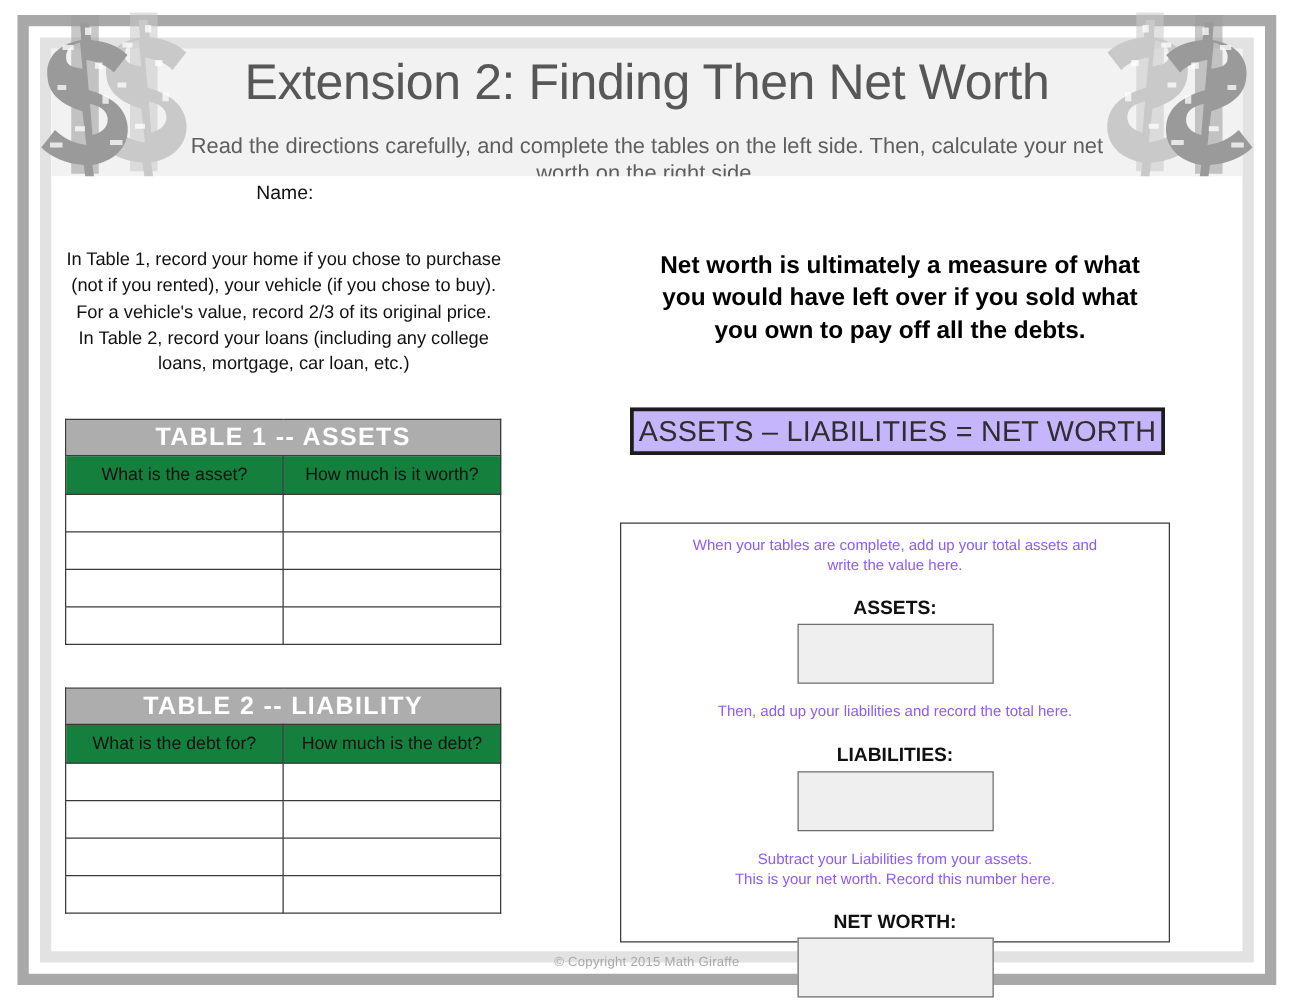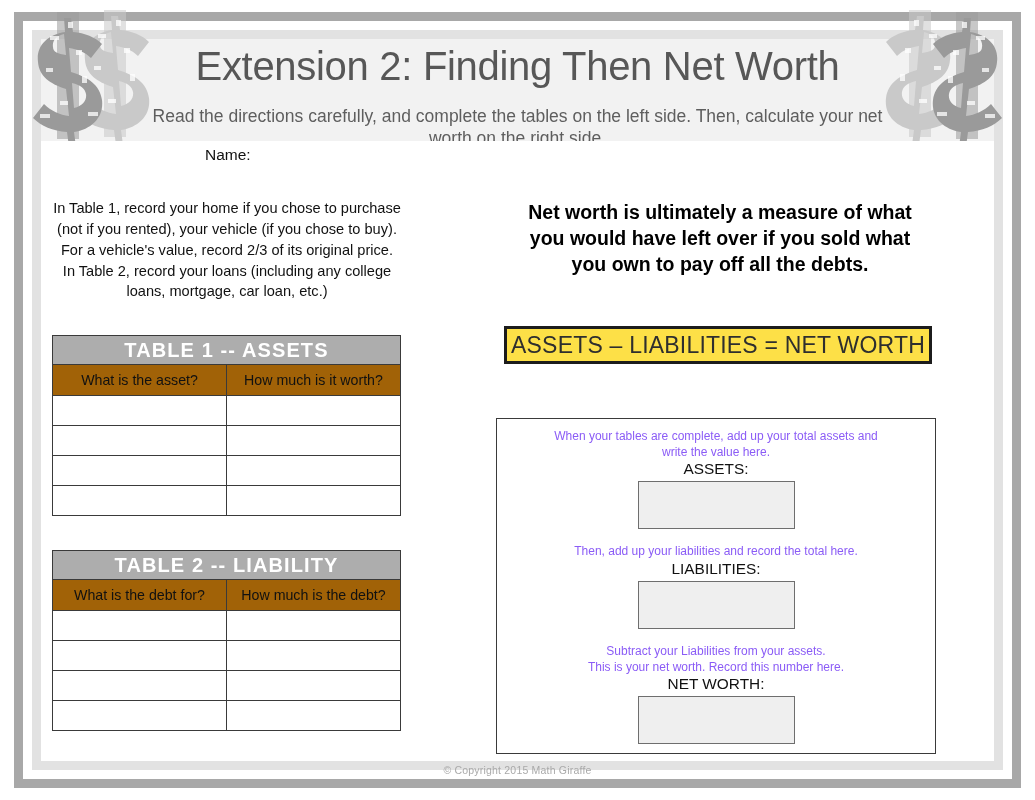--- a/index.html
+++ b/index.html
@@ -137,21 +137,21 @@
     height: 28px;
     line-height: 28px;
   }
   .col-head {
     text-align: center;
     font-size: 14.2px;
     height: 30px;
     line-height: 30px;
     color: #111;
     font-weight: 400;
-    background: #a16207;
+    background: #15803d;
   }
   .blank-row td {
     height: 29px;
     background: #ffffff;
   }
   .wtable col.c1 { width: 174px; }
   .wtable col.c2 { width: 174px; }
 
   
   .netdef {
@@ -167,21 +167,21 @@
   }
 
   .formula-box {
     position: absolute;
     left: 504px;
     top: 326px;
     width: 428px;
     height: 38px;
     box-sizing: border-box;
     border: 3px solid #1c1c1c;
-    background: #fde047;
+    background: #c4b5fd;
     text-align: center;
     line-height: 33px;
     font-size: 23px;
     letter-spacing: 0.2px;
     color: #2e2e2e;
   }
 
   .calc-box {
     position: absolute;
     left: 496px;
@@ -196,21 +196,22 @@
   }
   .calc-text {
     font-size: 12px;
     line-height: 1.35;
     color: #8b5cf6;
     padding: 0 14px;
   }
   .calc-label {
     font-size: 15.4px;
     color: #111;
-    margin-top: 0;
+    margin-top: 18px;
+    font-weight: bold;
   }
   .answer-field {
     width: 157px;
     height: 48px;
     margin: 3px auto 0 auto;
     background: #efefef;
     border: 1.5px solid #6e6e6e;
     box-sizing: border-box;
   }
   .gap-sm { height: 14px; }

